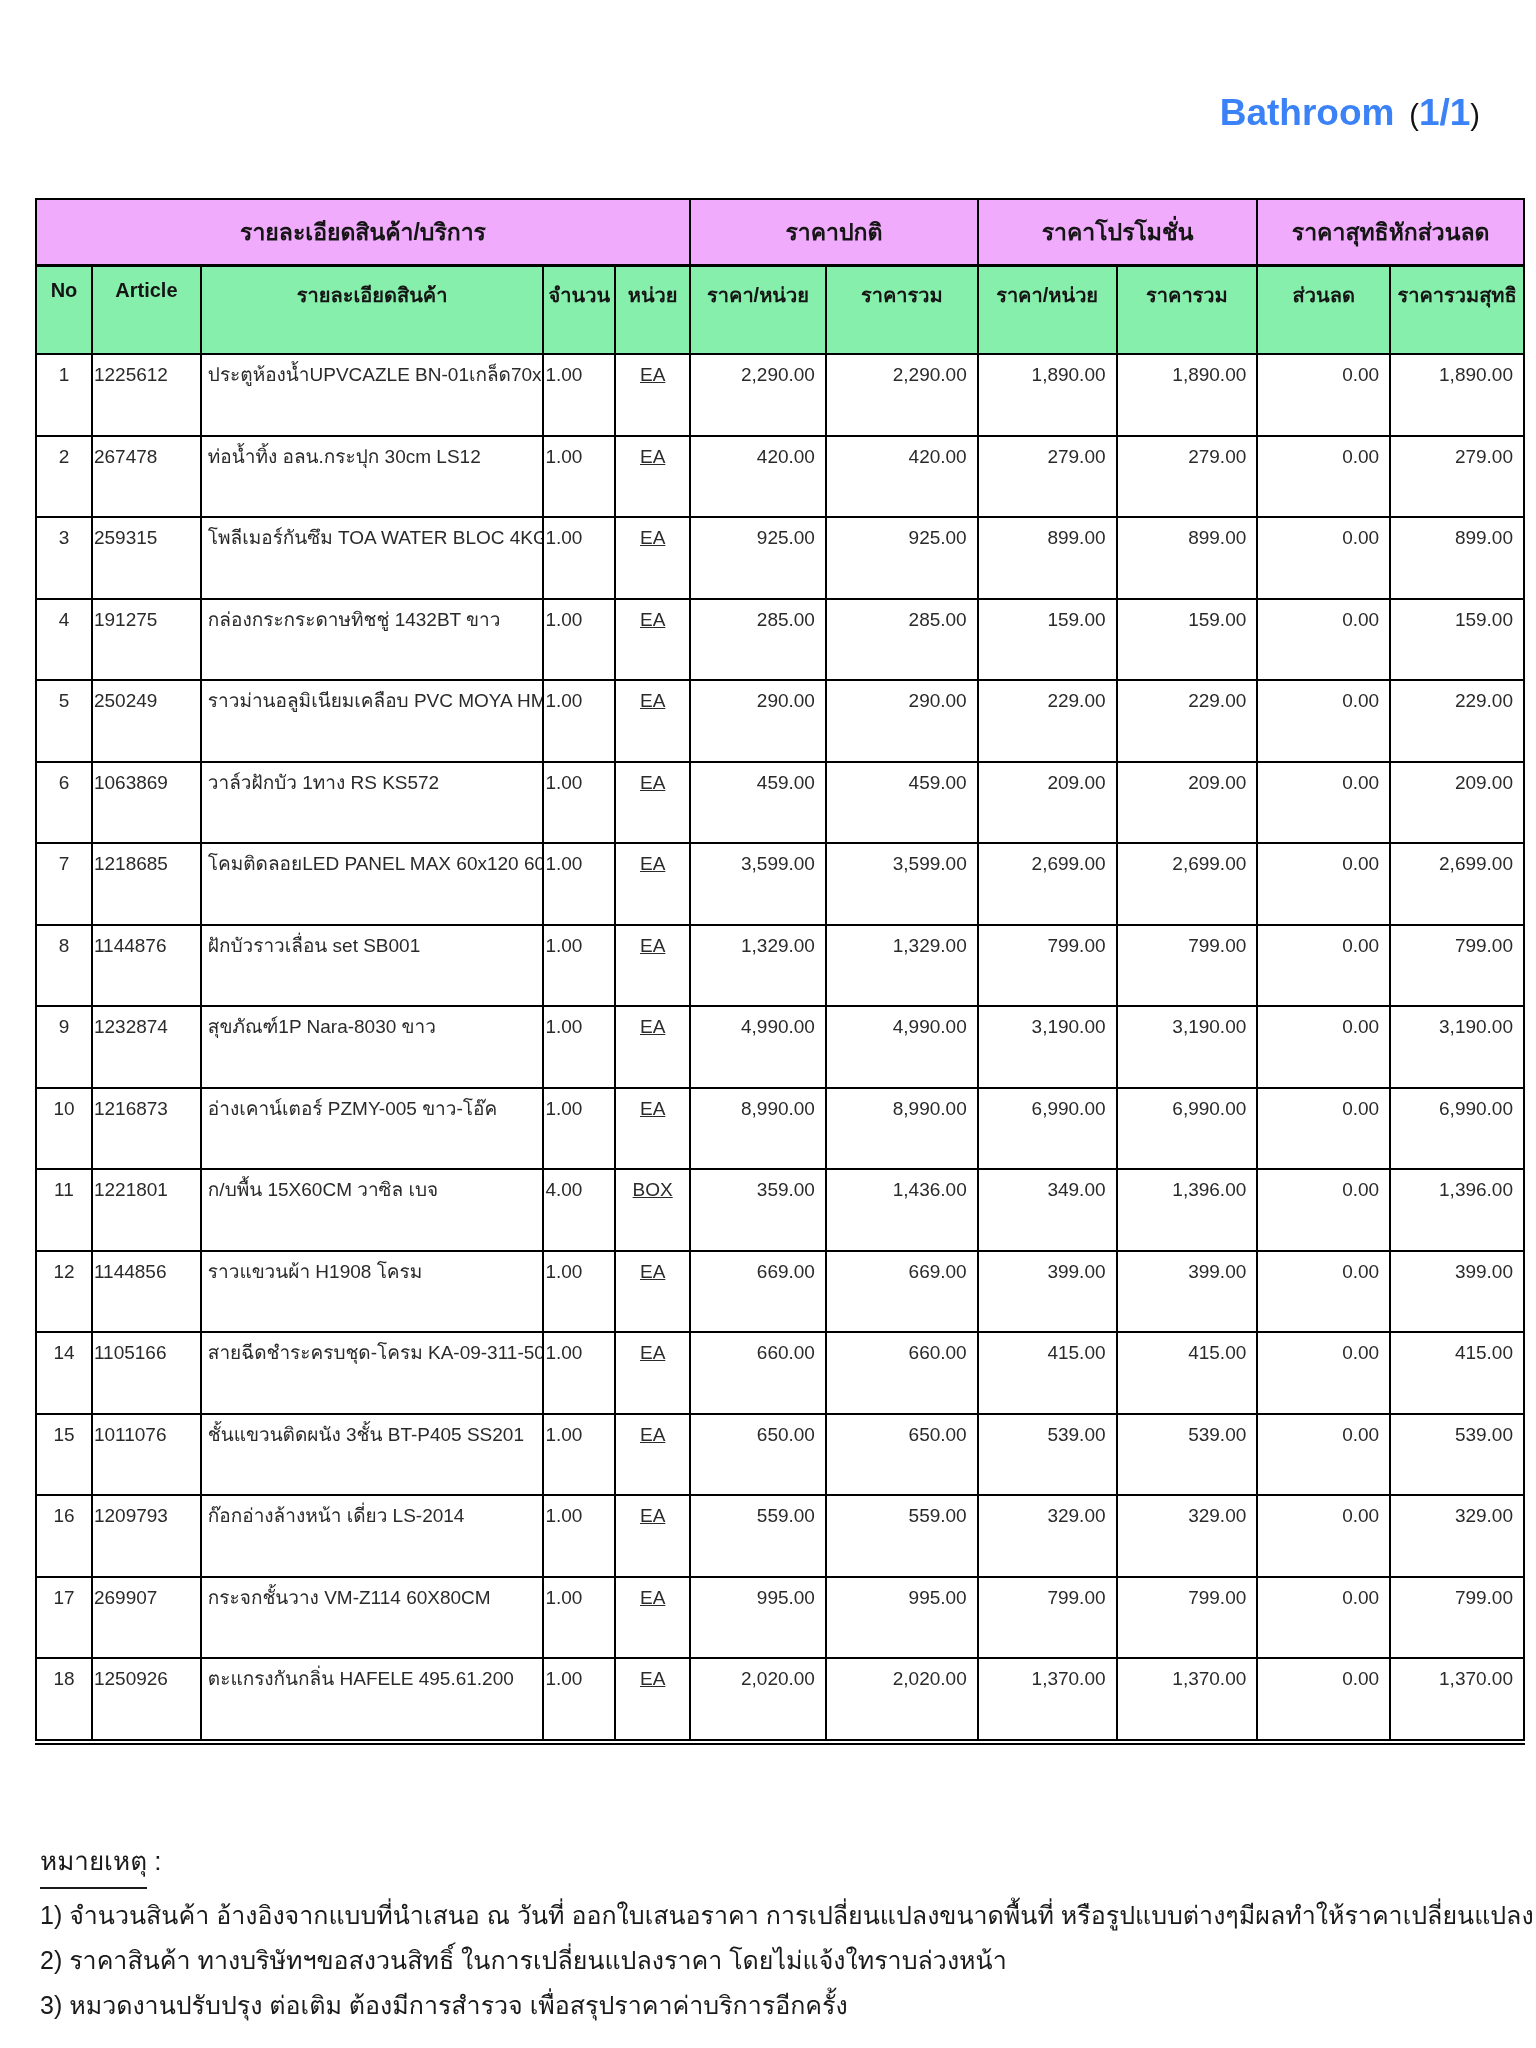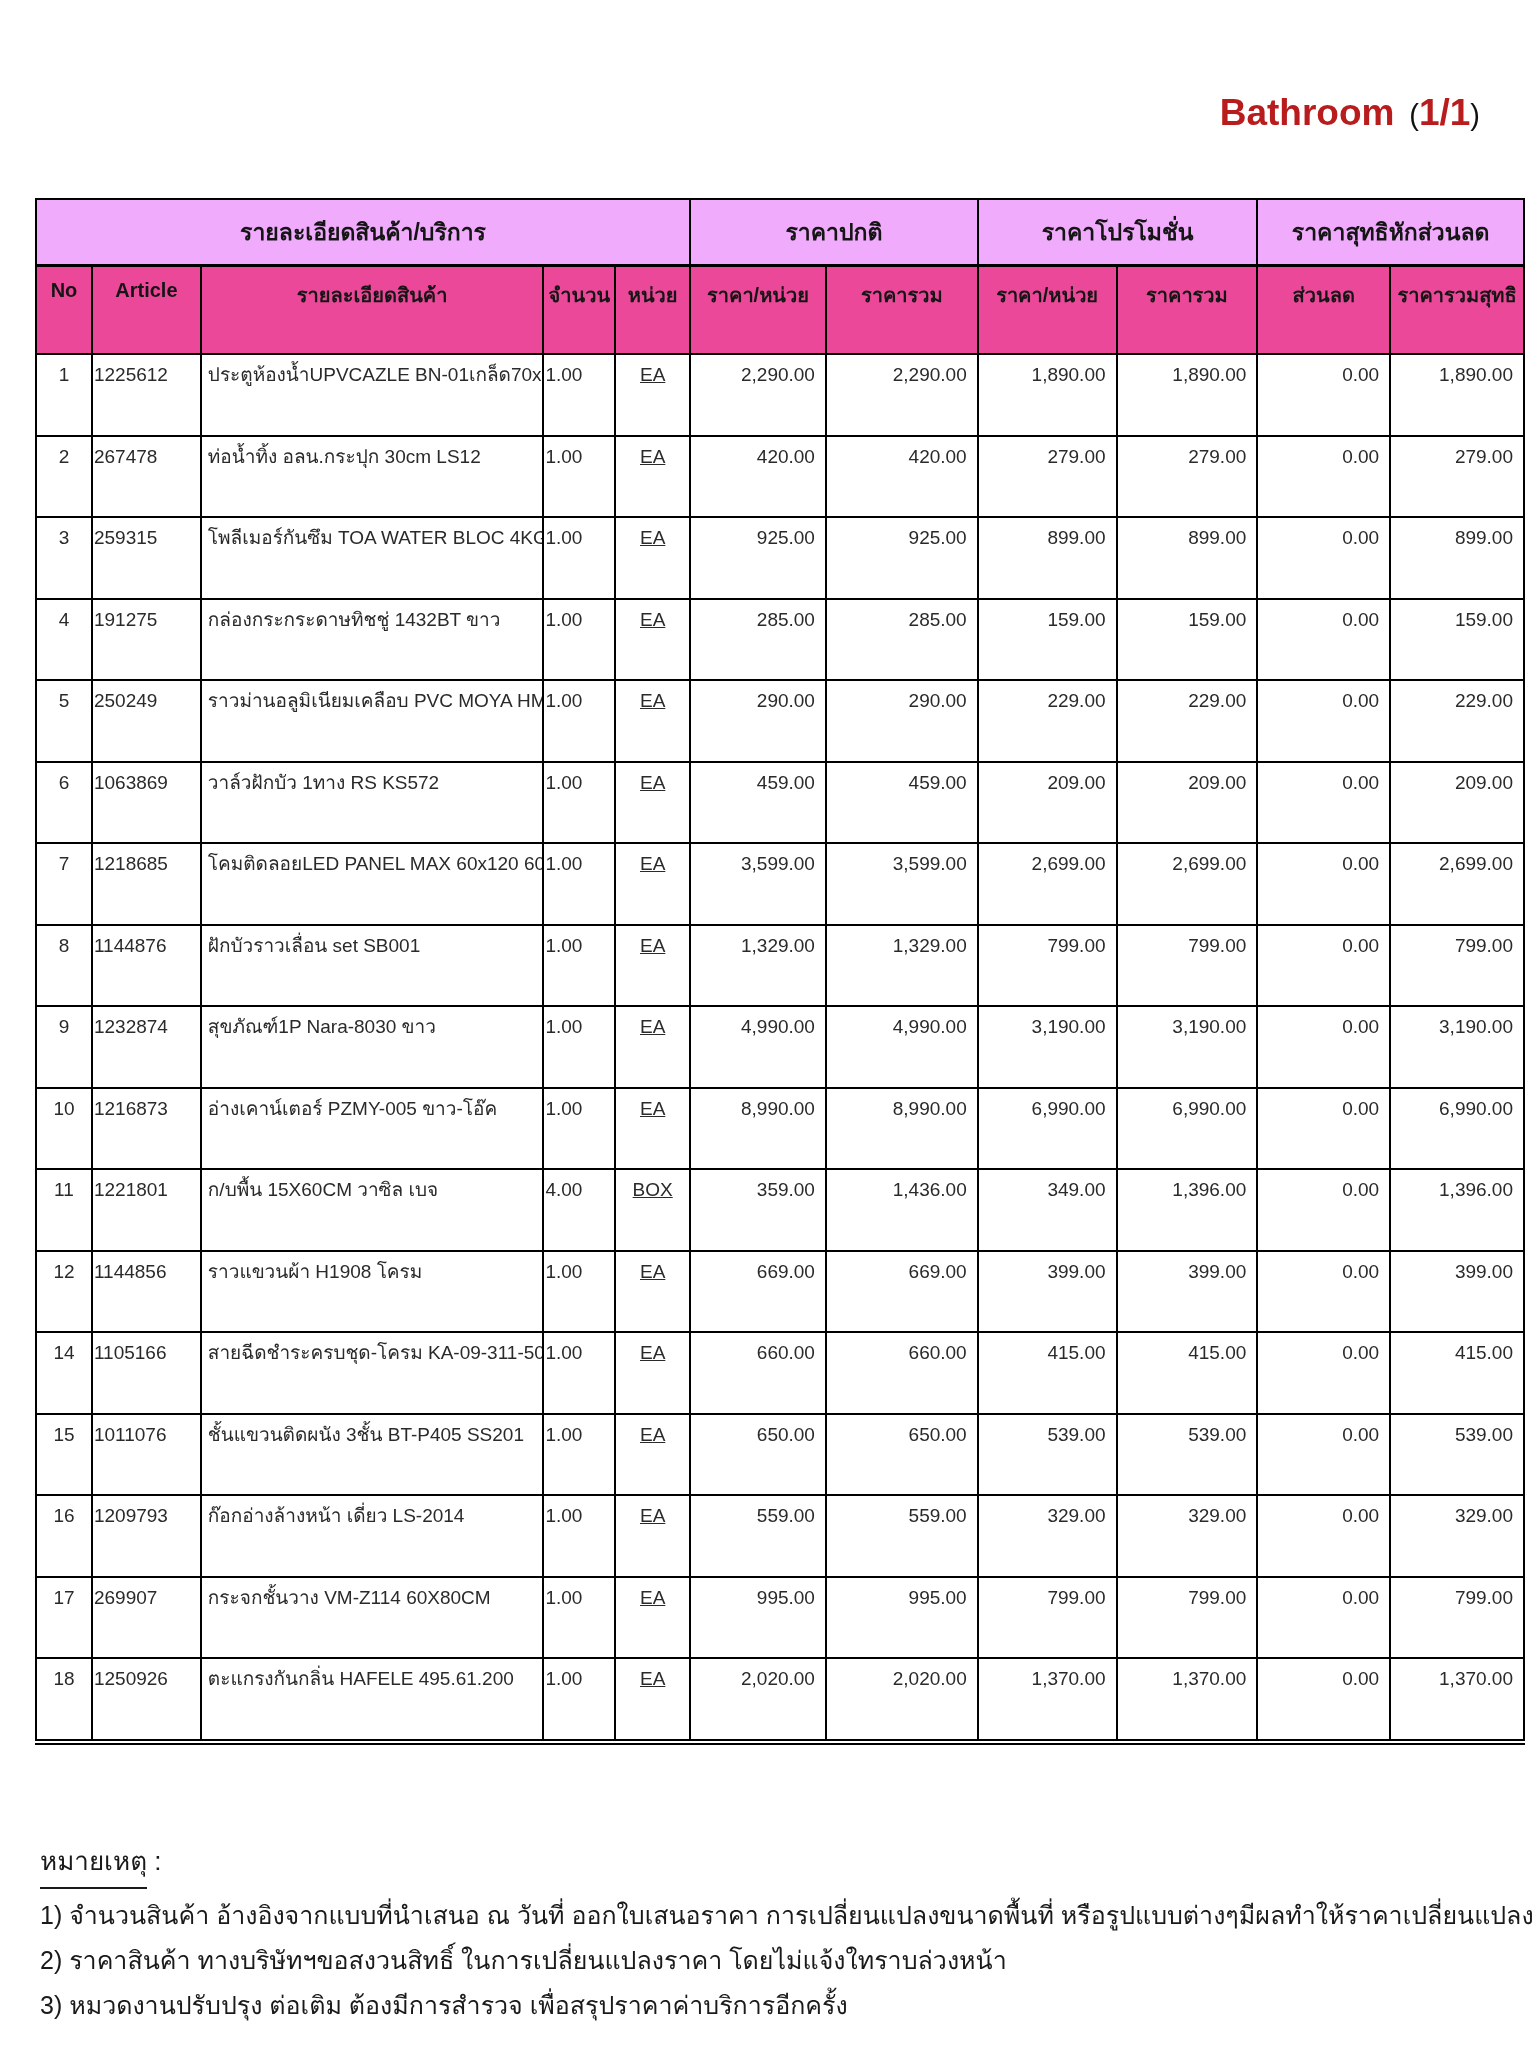--- a/index.html
+++ b/index.html
@@ -14,21 +14,21 @@
   }
 
   
   .title {
     position: absolute;
     top: 92px;
     right: 56px;
     text-align: right;
     white-space: nowrap;
   }
-  .t-main { font-weight: 700; font-size: 37px; color: #b91c1c; text-align: center; }
+  .t-main { font-weight: 700; font-size: 37px; color: #3b82f6; text-align: center; }
   .t-paren { font-weight: 400; font-size: 29px; color: #111; }
 
   
   .table-wrap {
     position: absolute;
     left: 35px;
     top: 198px;
     width: 1490px;
     border-bottom: 2px solid #000;
     padding-bottom: 2px;
@@ -51,21 +51,21 @@
     border-bottom: 3px solid #000;
     color: #151515;
   }
   thead .col-row th {
     height: 74px;
     font-size: 20px;
     font-weight: 700;
     text-align: center;
     vertical-align: top;
     padding: 12px 4px 0 4px;
-    background: #ec4899;
+    background: #86efac;
     color: #151515;
   }
 
   tbody td {
     height: 70.5px;
     vertical-align: top;
     padding-top: 8px;
     font-size: 19px;
     line-height: 1.25;
     background: #ffffff;

